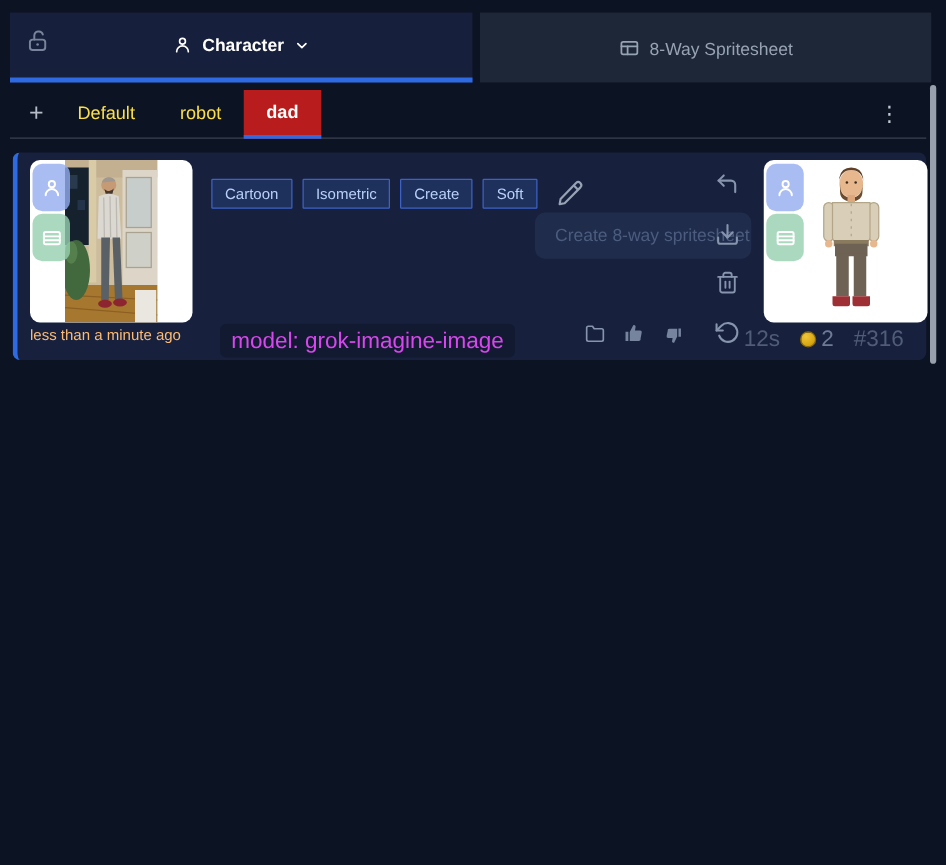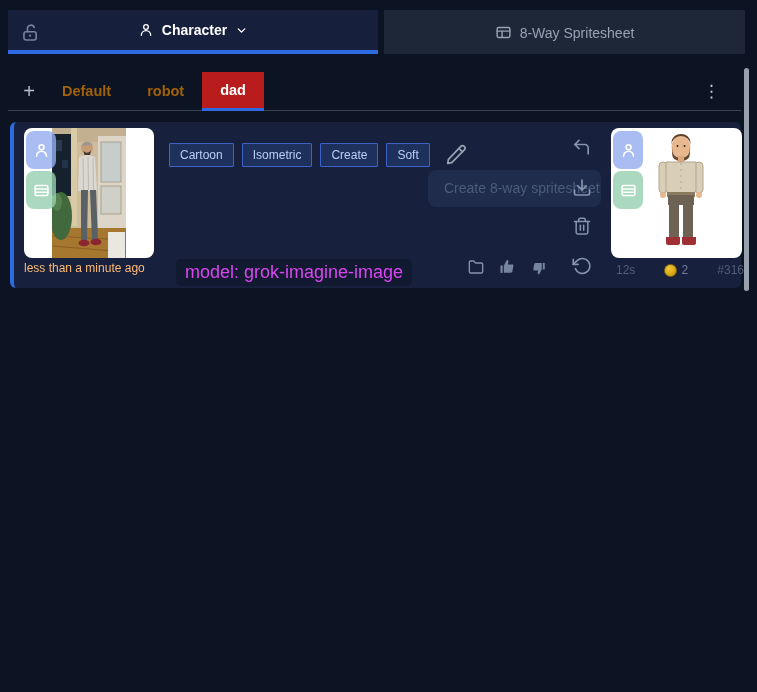--- a/index.html
+++ b/index.html
@@ -4,36 +4,36 @@
 <style>
   html,body{margin:0;padding:0;}
   body{
     width:757px;height:692px;background:#0c1322;
     font-family:"Liberation Sans", sans-serif;
     position:relative;overflow:hidden;color:#cfd6e2;
   }
   svg{display:block;}
 
   
-  .top-tab{position:absolute;top:10px;height:44px;box-sizing:border-box;
+  .top-tab{position:absolute;top:10px;height:56px;box-sizing:border-box;
     display:flex;align-items:center;justify-content:center;cursor:pointer;}
   .top-tab.left{left:8px;width:370px;background:#161f3b;border-bottom:4px solid #2e6ae2;}
   .top-tab.right{left:384px;width:361px;background:#1d2737;color:#97a2b3;}
   .top-tab .tab-center{display:flex;align-items:center;gap:8px;font-size:14px;}
   .top-tab.left .tab-center{color:#ffffff;font-weight:bold;}
   .top-tab.right .tab-center{font-weight:400;align-items:flex-end;}
   .lock-wrap{position:absolute;left:12px;top:12px;color:#79839a;}
 
   
   .char-row{position:absolute;left:8px;top:72px;width:733px;height:39px;
     display:flex;align-items:stretch;border-bottom:1px solid #3a4250;box-sizing:border-box;}
   .add-btn{width:30px;background:none;border:none;color:#b6bdc9;font-size:20px;
     font-family:inherit;cursor:pointer;padding:0;margin-left:6px;}
-  .ctab{display:flex;align-items:center;padding:0 18px;font-size:14.5px;font-weight:700;
-    color:#a16207;cursor:pointer;box-sizing:border-box;}
+  .ctab{display:flex;align-items:center;padding:0 18px;font-size:14.5px;font-weight:400;
+    color:#fde047;cursor:pointer;box-sizing:border-box;}
   .ctab.active{background:#b91c1c;color:#ffffff;font-weight:bold;
     border-bottom:3px solid #2e6ae2;margin-bottom:-1px;}
   .kebab-btn{margin-left:auto;margin-right:17px;background:none;border:none;
     color:#c3c9d3;font-size:17px;cursor:pointer;font-family:inherit;padding:0 4px;}
 
   
   .scrollbar{position:absolute;left:744px;top:68px;width:5px;height:223px;
     background:#97a0ac;border-radius:3px;cursor:pointer;}
 
   
@@ -68,23 +68,23 @@
   .btn-down svg{transform:rotate(180deg);}
   .btn-refresh{left:558px;top:134px;}
 
   .spritesheet-tip{position:absolute;left:414px;top:48px;width:173px;height:37px;
     background:#202c4c;border-radius:8px;color:#4b5c7e;font-size:14px;line-height:37px;
     padding-left:16px;box-sizing:border-box;white-space:nowrap;overflow:hidden;z-index:2;cursor:pointer;}
 
   .model-label{position:absolute;left:162px;top:137px;font-size:18px;color:#d946ef;
     background:rgba(9,15,29,0.35);padding:3px 9px;border-radius:5px;white-space:nowrap;}
 
-  .meta-row{position:absolute;left:602px;top:139px;width:128px;height:16px;
-    display:flex;align-items:flex-end;justify-content:space-between;
-    font-size:12px;color:#515c78;}
+  .meta-row{position:absolute;left:581px;top:139px;width:128px;height:16px;
+    display:flex;align-items:flex-start;justify-content:space-between;
+    font-size:18px;color:#515c78;}
   .credits{display:flex;align-items:center;gap:4px;color:#6f7b96;}
   .coin{width:13px;height:13px;border-radius:50%;
     background:radial-gradient(circle at 35% 30%, #f0c53a, #d9a915 60%, #b4880e);
     border:1px solid #8a6b0a;box-sizing:border-box;display:inline-block;}
 </style>
 </head>
 <body>
 
 <div>
 

